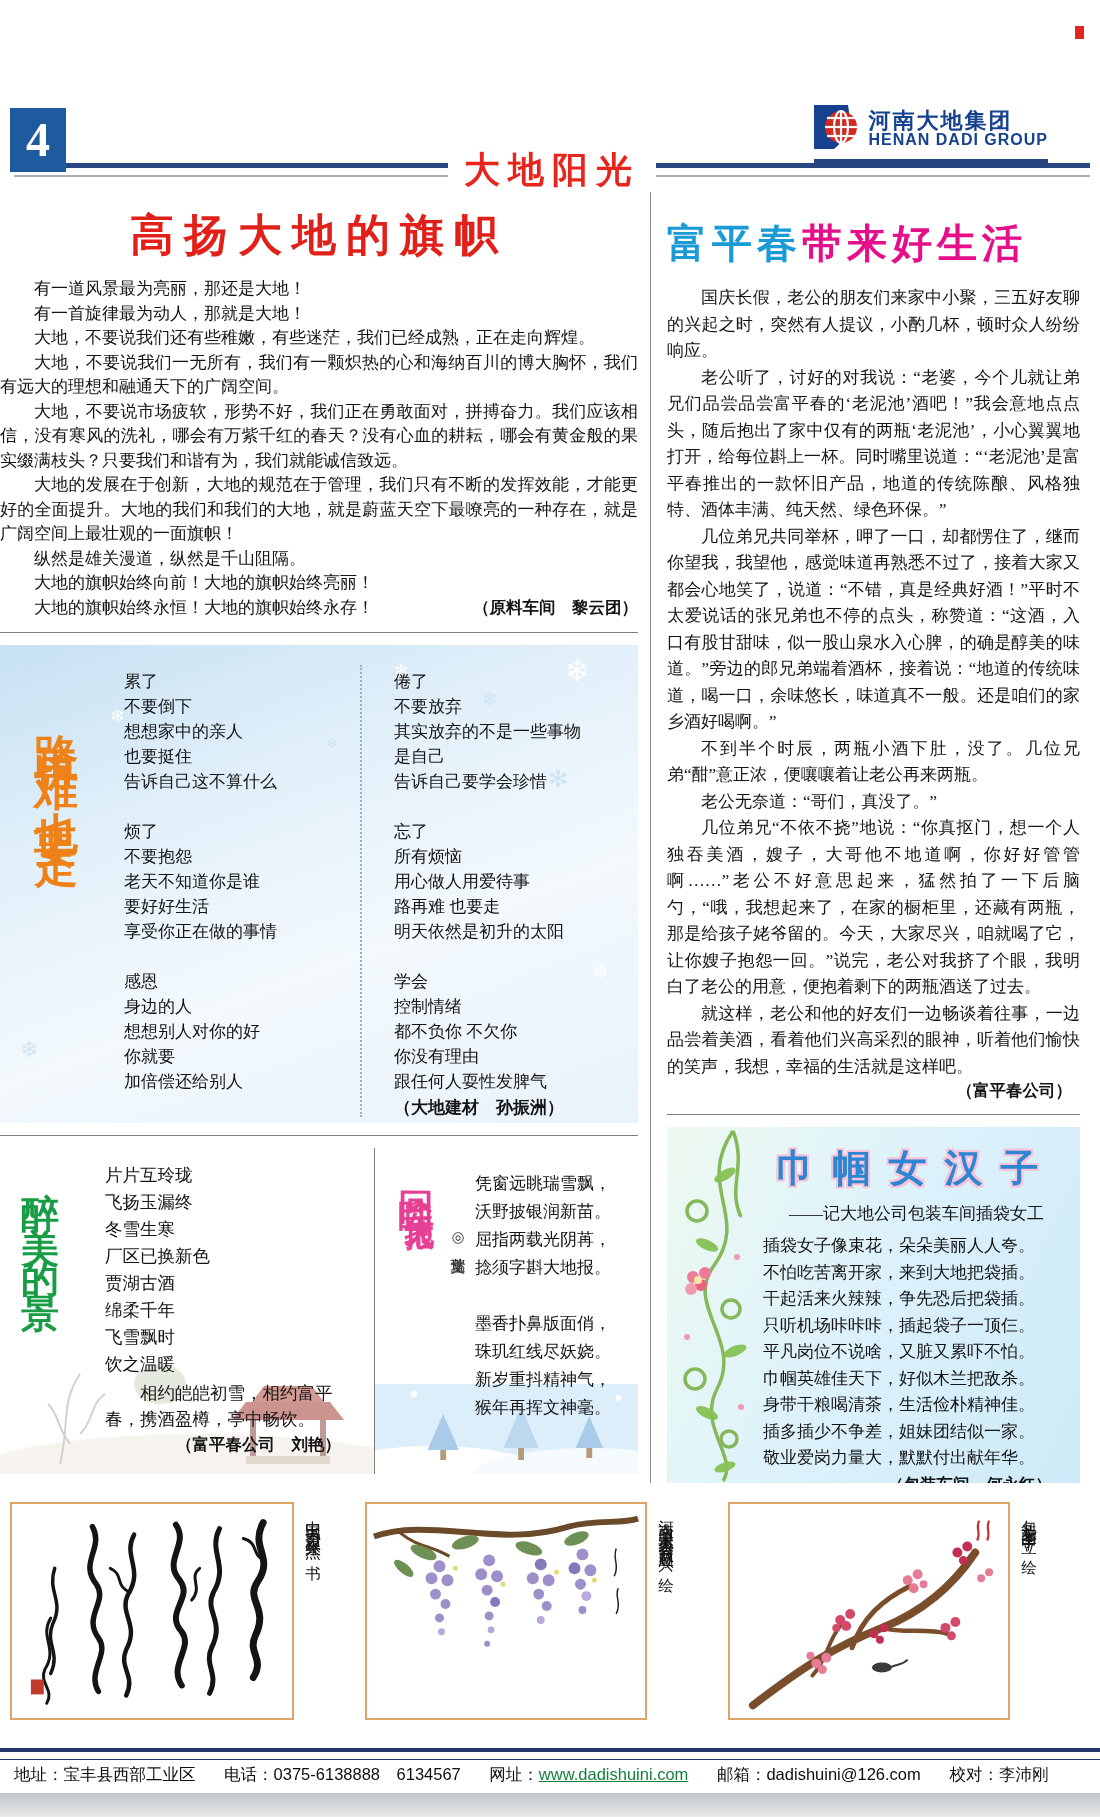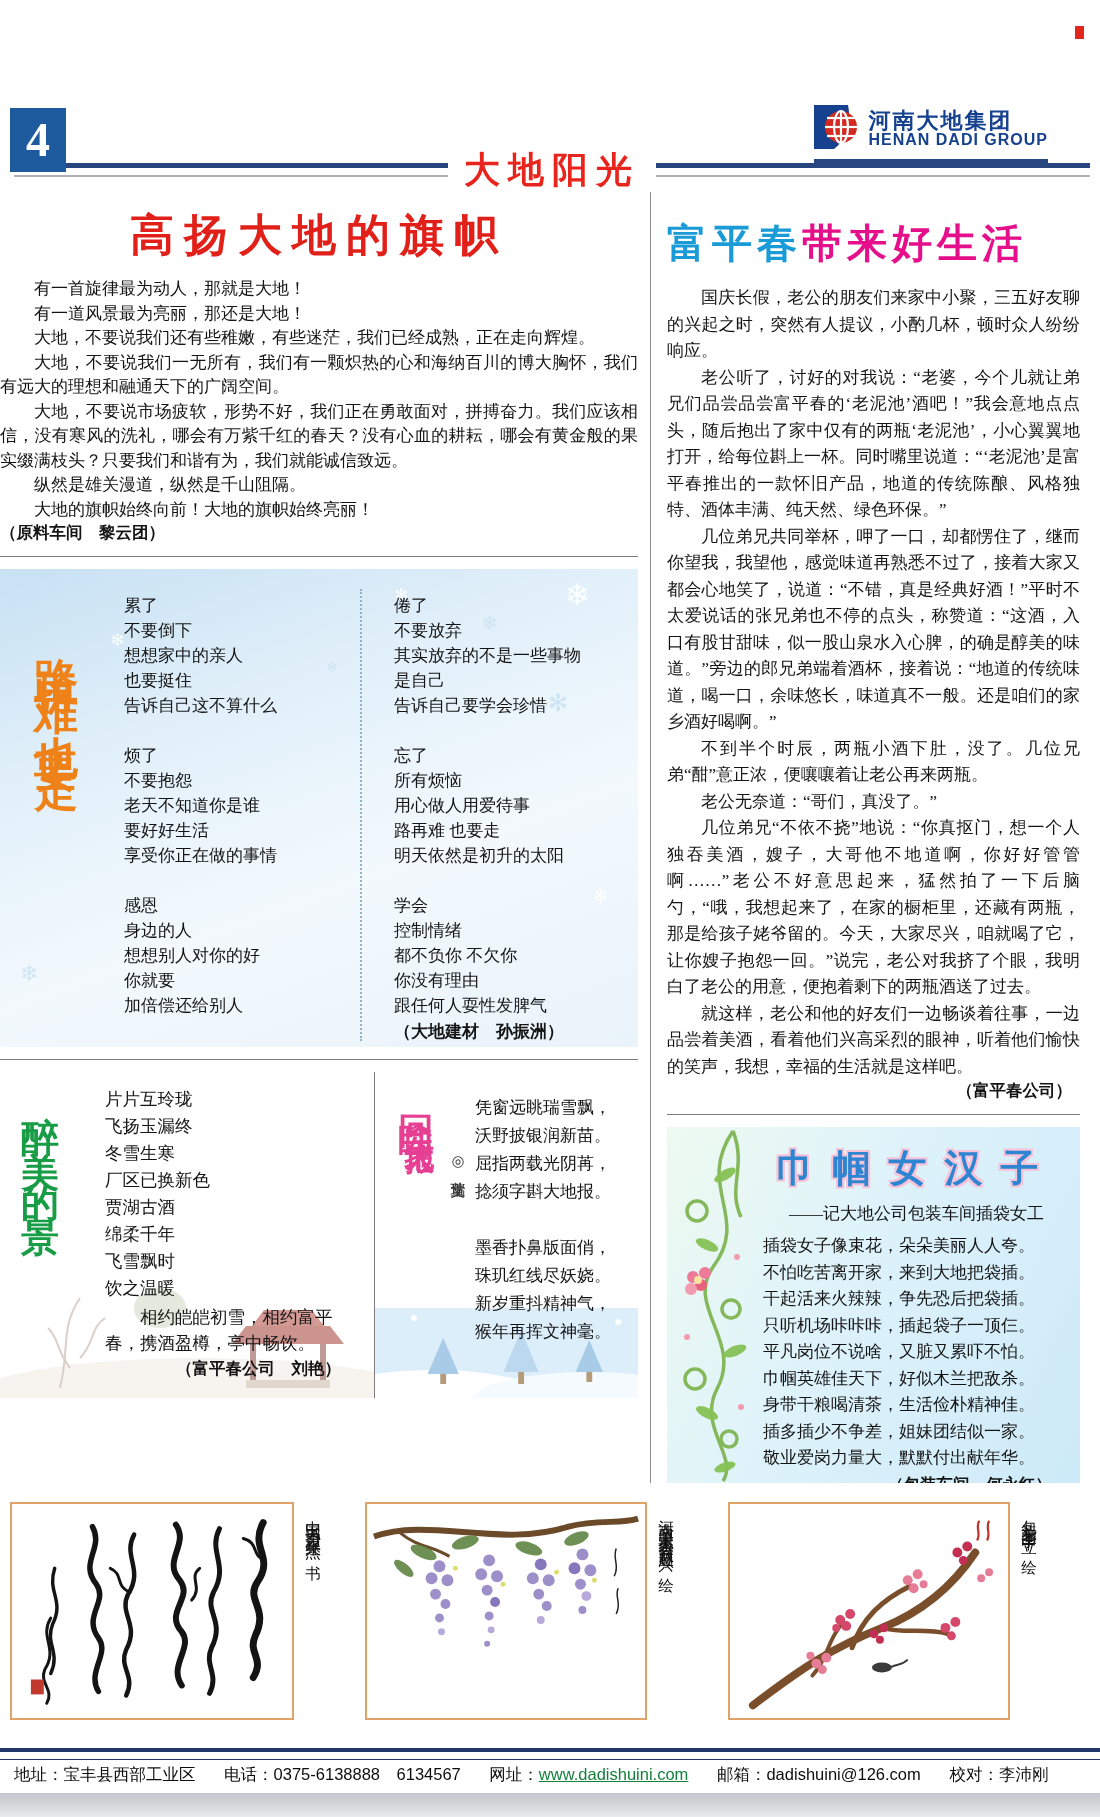--- a/index.html
+++ b/index.html
@@ -145,29 +145,31 @@
     </span>
   </div>
 
   <div class="columns">
 
     <div class="left-col">
       <h1 class="main-title">高扬大地的旗帜</h1>
 
       <div class="article-1">
 
-      <p>有一首旋律最为动人，那就是大地！</p>
-          <p>有一道风景最为亮丽，那还是大地！</p>
+      <p>有一道风景最为亮丽，那还是大地！</p>
+          <p>有一首旋律最为动人，那就是大地！</p>
           <p>大地，不要说我们还有些稚嫩，有些迷茫，我们已经成熟，正在走向辉煌。</p>
           <p>大地，不要说我们一无所有，我们有一颗炽热的心和海纳百川的博大胸怀，我们有远大的理想和融通天下的广阔空间。</p>
           <p>大地，不要说市场疲软，形势不好，我们正在勇敢面对，拼搏奋力。我们应该相信，没有寒风的洗礼，哪会有万紫千红的春天？没有心血的耕耘，哪会有黄金般的果实缀满枝头？只要我们和谐有为，我们就能诚信致远。</p>
+          <p>大地的发展在于创新，大地的规范在于管理，我们只有不断的发挥效能，才能更好的全面提升。大地的我们和我们的大地，就是蔚蓝天空下最嘹亮的一种存在，就是广阔空间上最壮观的一面旗帜！</p>
           <p>纵然是雄关漫道，纵然是千山阻隔。</p>
           <p>大地的旗帜始终向前！大地的旗帜始终亮丽！</p>
         </div>
       <div class="article-1 sig-row">
+        <p>大地的旗帜始终永恒！大地的旗帜始终永存！</p>
         <span class="sig">（原料车间　黎云团）</span>
       </div>
 
       <hr class="rule-h">
 
       <div class="road-box">
         <span class="sf" style="right:48px;top:8px;font-size:30px;">❄</span>
         <span class="sf b" style="right:140px;top:42px;font-size:20px;">❄</span>
         <span class="sf" style="right:230px;top:16px;font-size:16px;">✻</span>
         <span class="sf b" style="right:70px;top:120px;font-size:24px;">✻</span>

